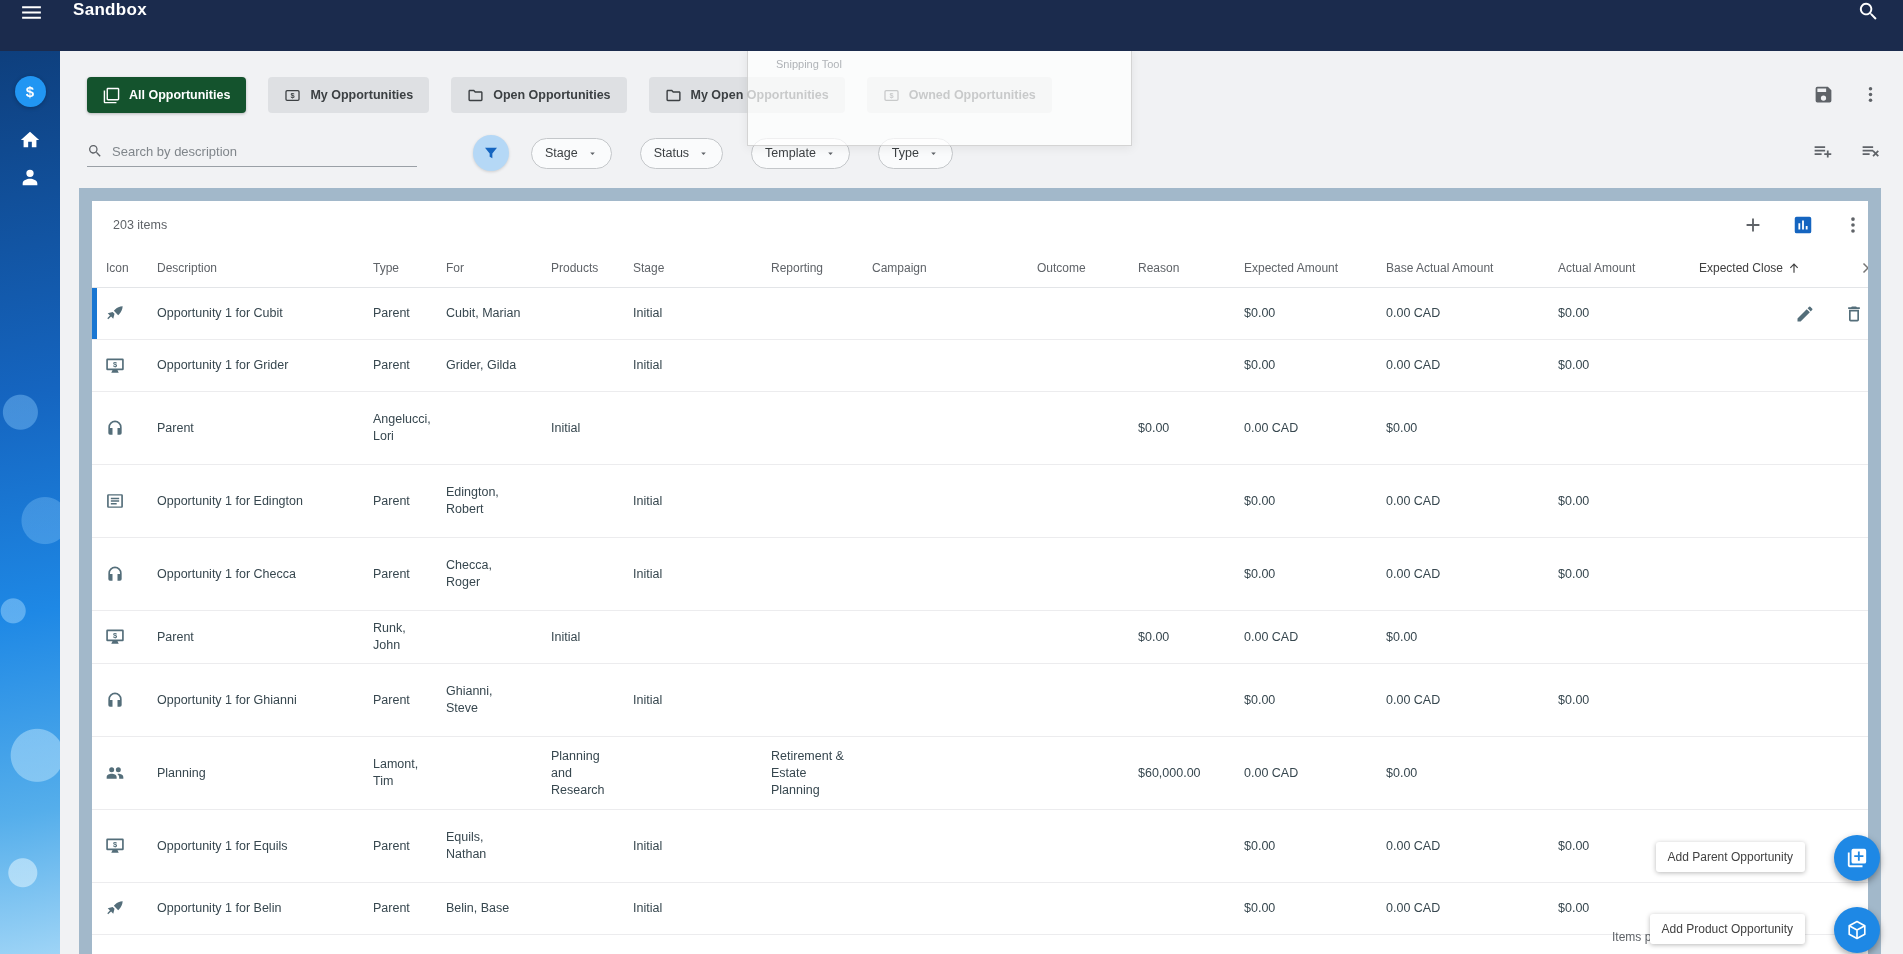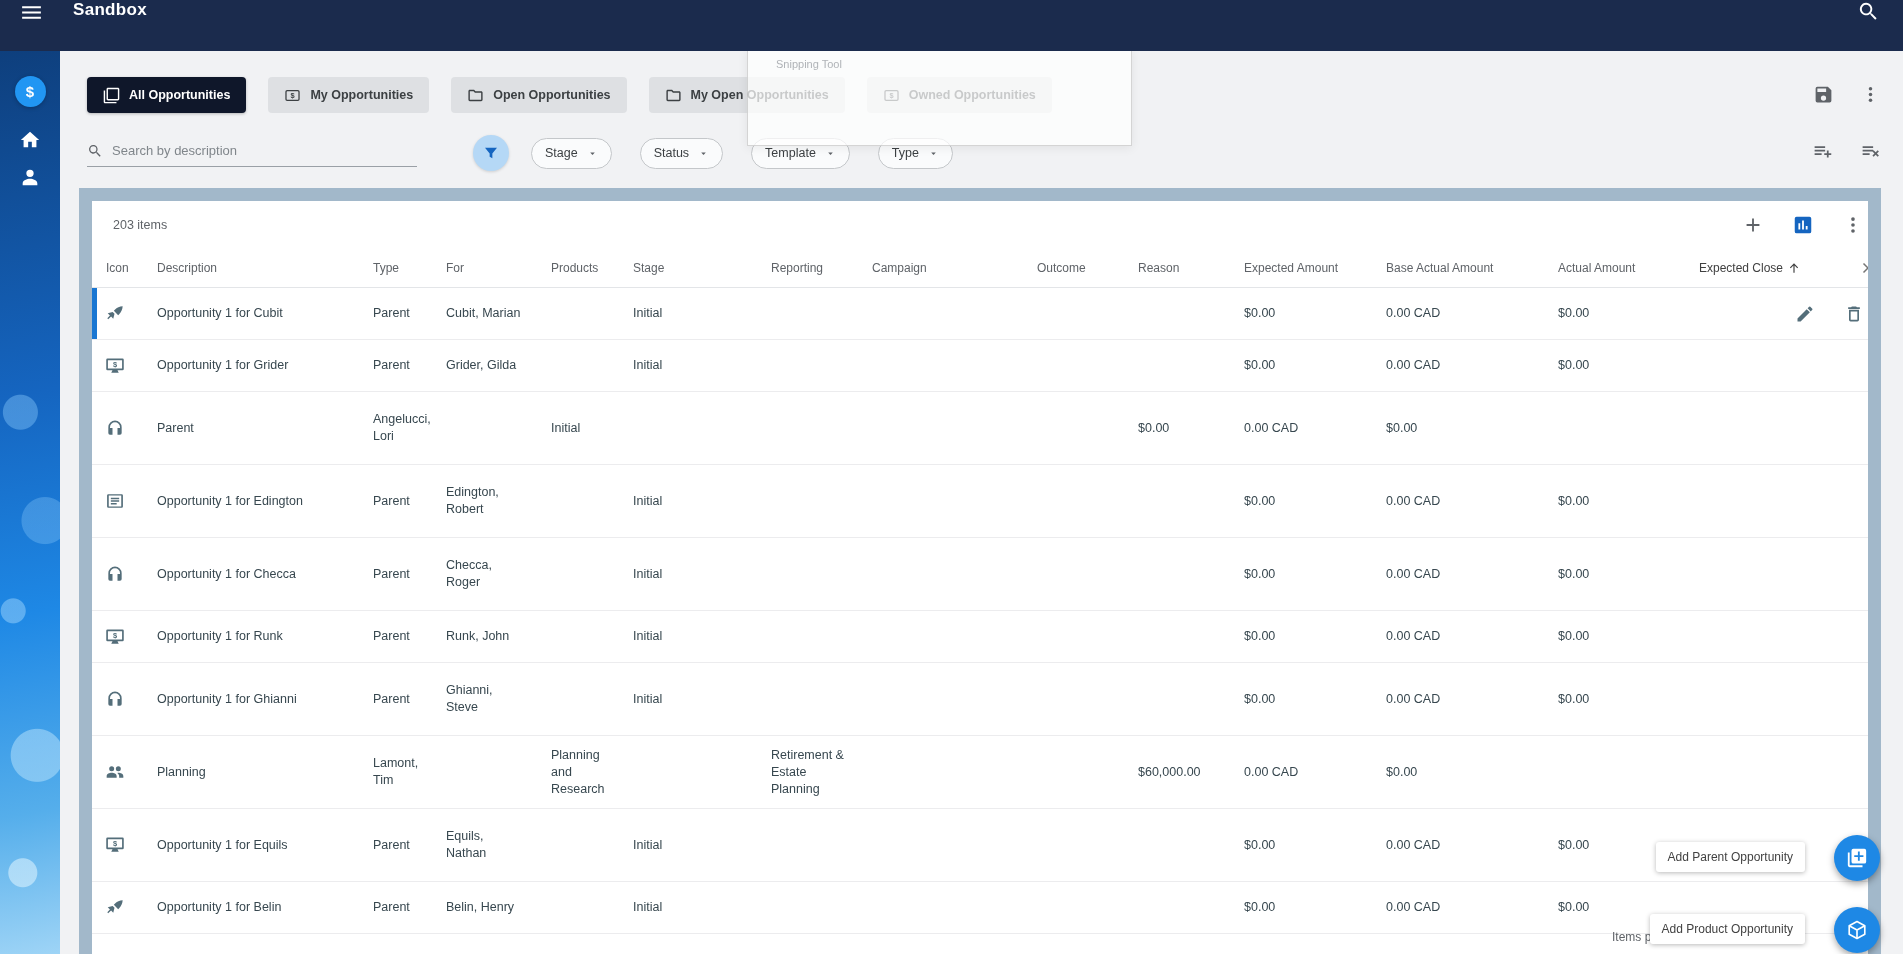--- a/index.html
+++ b/index.html
@@ -33,27 +33,27 @@
   .sb-ic.person{margin-top:15px}
 
   
   .main{position:absolute;left:60px;top:51px;right:0;bottom:0;background:#f1f2f4}
 
   .views{position:absolute;left:27px;top:26px;display:flex;gap:22px;align-items:center;z-index:2}
   .view-btn{display:flex;align-items:center;gap:9px;height:36px;padding:0 16px;border:none;
     border-radius:4px;background:#dee0e3;color:#3c4043;cursor:pointer;
     font-family:"Liberation Sans",sans-serif;font-size:12.5px;font-weight:700;white-space:nowrap}
   .view-btn .icon{width:17px;height:17px}
-  .view-btn.active{background:#0f172a;color:#fff;box-shadow:0 1px 3px rgba(0,0,0,.25)}
+  .view-btn.active{background:#14532d;color:#fff;box-shadow:0 1px 3px rgba(0,0,0,.25)}
 
   .toolbar-right{position:absolute;right:22px;top:33px;display:flex;align-items:center;gap:26px;color:#5f6368}
   .toolbar-right .icon{width:21px;height:21px;cursor:pointer}
 
   .search-row{position:absolute;left:27px;top:84px;display:flex;align-items:center;z-index:2}
-  .search-box{display:flex;align-items:flex-start;gap:9px;width:330px;border-bottom:1px solid #9aa0a6;
+  .search-box{display:flex;align-items:center;gap:9px;width:330px;border-bottom:1px solid #9aa0a6;
     padding:4px 0 7px;color:#5f6368}
   .search-box .icon{width:16px;height:16px}
   .search-box input{border:none;outline:none;background:transparent;width:100%;
     font-family:"Liberation Sans",sans-serif;font-size:13px;color:#202124}
   .search-box input::placeholder{color:#80868b}
   .filter-fab{margin-left:56px;width:36px;height:36px;border-radius:50%;background:#b5d8f6;
     color:#1565c0;display:flex;align-items:center;justify-content:center;cursor:pointer;border:none;
     box-shadow:0 1px 3px rgba(0,0,0,.15)}
   .filter-fab .icon{width:18px;height:18px}
   .chips{display:flex;gap:28px;margin-left:22px;align-items:center}
@@ -499,21 +499,20 @@
             <div class="td td-expected-amount">$0.00</div>
             <div class="td td-base-actual-amount">0.00 CAD</div>
             <div class="td td-actual-amount">$0.00</div>
             <div class="td"></div>
             <div class="td td-end"></div>
           </div>
           <div class="tr">
             <div class="td td-icon"><svg viewBox="0 0 24 24" class="icon">
                 <use href="#i-monitor-cash"></use>
               </svg></div>
-            <div class="td td-description">Opportunity 1 for Runk</div>
             <div class="td td-type">Parent</div>
             <div class="td td-for">Runk, John</div>
             <div class="td td-products"></div>
             <div class="td td-stage">Initial</div>
             <div class="td td-reporting"></div>
             <div class="td td-campaign"></div>
             <div class="td td-outcome"></div>
             <div class="td td-reason"></div>
             <div class="td td-expected-amount">$0.00</div>
             <div class="td td-base-actual-amount">0.00 CAD</div>
@@ -580,21 +579,21 @@
             <div class="td td-actual-amount">$0.00</div>
             <div class="td"></div>
             <div class="td td-end"></div>
           </div>
           <div class="tr">
             <div class="td td-icon"><svg viewBox="0 0 24 24" class="icon">
                 <use href="#i-dart"></use>
               </svg></div>
             <div class="td td-description">Opportunity 1 for Belin</div>
             <div class="td td-type">Parent</div>
-            <div class="td td-for">Belin, Henry</div>
+            <div class="td td-for">Belin, Base</div>
             <div class="td td-products"></div>
             <div class="td td-stage">Initial</div>
             <div class="td td-reporting"></div>
             <div class="td td-campaign"></div>
             <div class="td td-outcome"></div>
             <div class="td td-reason"></div>
             <div class="td td-expected-amount">$0.00</div>
             <div class="td td-base-actual-amount">0.00 CAD</div>
             <div class="td td-actual-amount">$0.00</div>
             <div class="td"></div>

